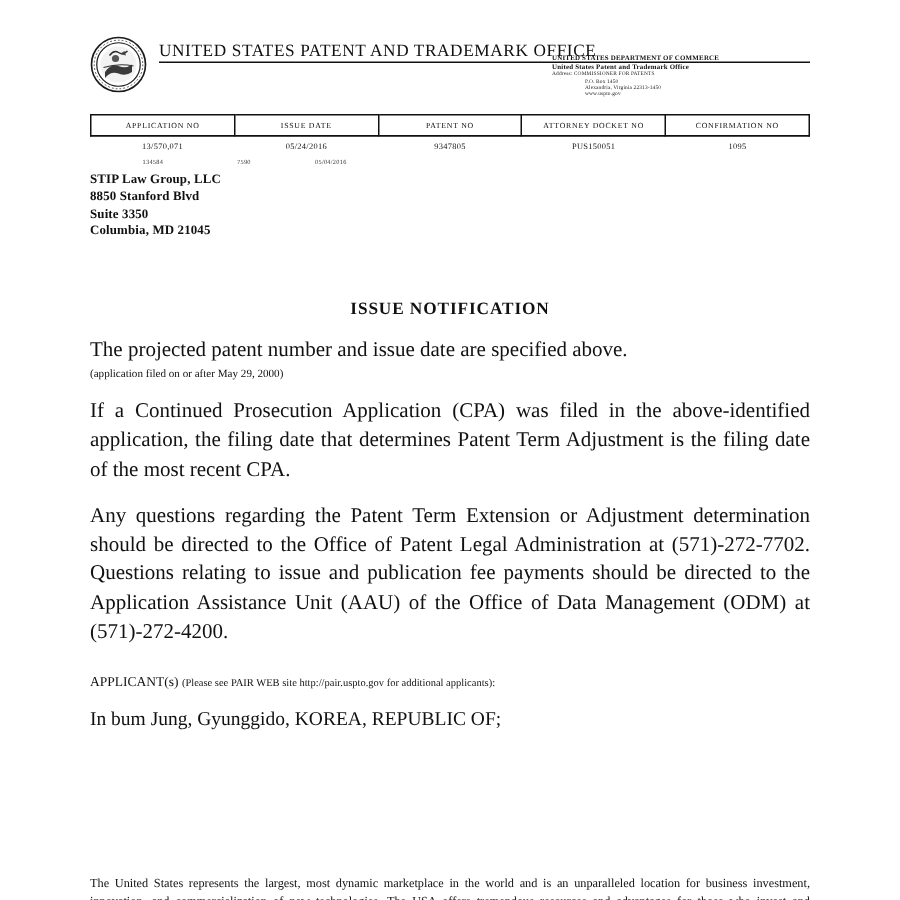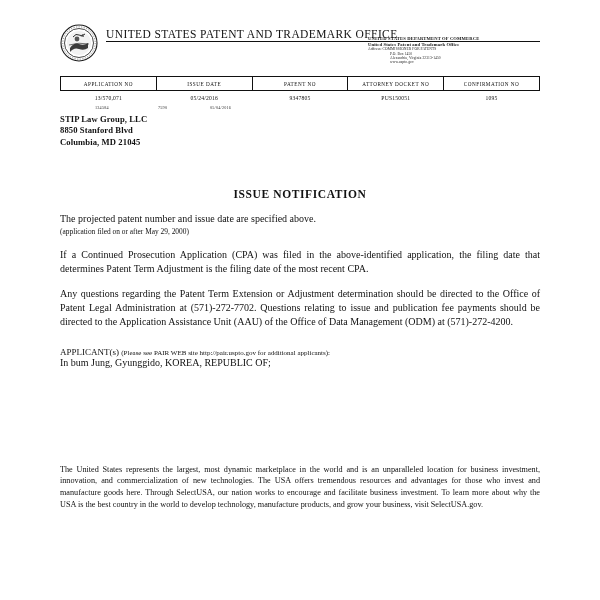--- a/index.html
+++ b/index.html
@@ -150,21 +150,21 @@
   }
   .doc-title {
     text-align: center;
     font-size: 11.5px;
     font-weight: bold;
     letter-spacing: 0.6px;
     margin-top: 40px;
     color: #111;
   }
   p.para {
-    font-size: 10px;
+    font-size: 14px;
     line-height: 1.38;
     text-align: justify;
     margin: 12px 0 0 0;
     color: #111;
   }
 
   .pta-heading {
     text-align: center;
     font-size: 8.6px;
     font-weight: bold;
@@ -180,21 +180,22 @@
 
   .applicant-head {
     font-size: 9px;
     margin-top: 18px;
     color: #111;
   }
   .applicant-head .smaller {
     font-size: 7px;
   }
   .applicant-name {
-    font-size: 10px;
+    font-size: 13px;
+    margin-top: 12px;
     color: #111;
   }
 
   .selectusa {
     margin-top: 96px;
   }
   .selectusa p {
     font-size: 8.2px;
     line-height: 1.42;
     text-align: justify;
@@ -266,20 +267,21 @@
 
   <div class="addr-codes">
     <span class="code-customer">134584</span>
     <span class="code-number">7590</span>
     <span class="code-date">05/04/2016</span>
   </div>
 
   <div class="addr-block">
     <div>STIP Law Group, LLC</div>
     <div>8850 Stanford Blvd</div>
+    <div>Suite 3350</div>
     <div>Columbia, MD 21045</div>
   </div>
 
   <div class="body-wrap">
 
     <div class="doc-title">ISSUE NOTIFICATION</div>
 
     <p class="para">The projected patent number and issue date are specified above.</p>
 
     <div class="pta-sub">(application filed on or after May 29, 2000)</div>

